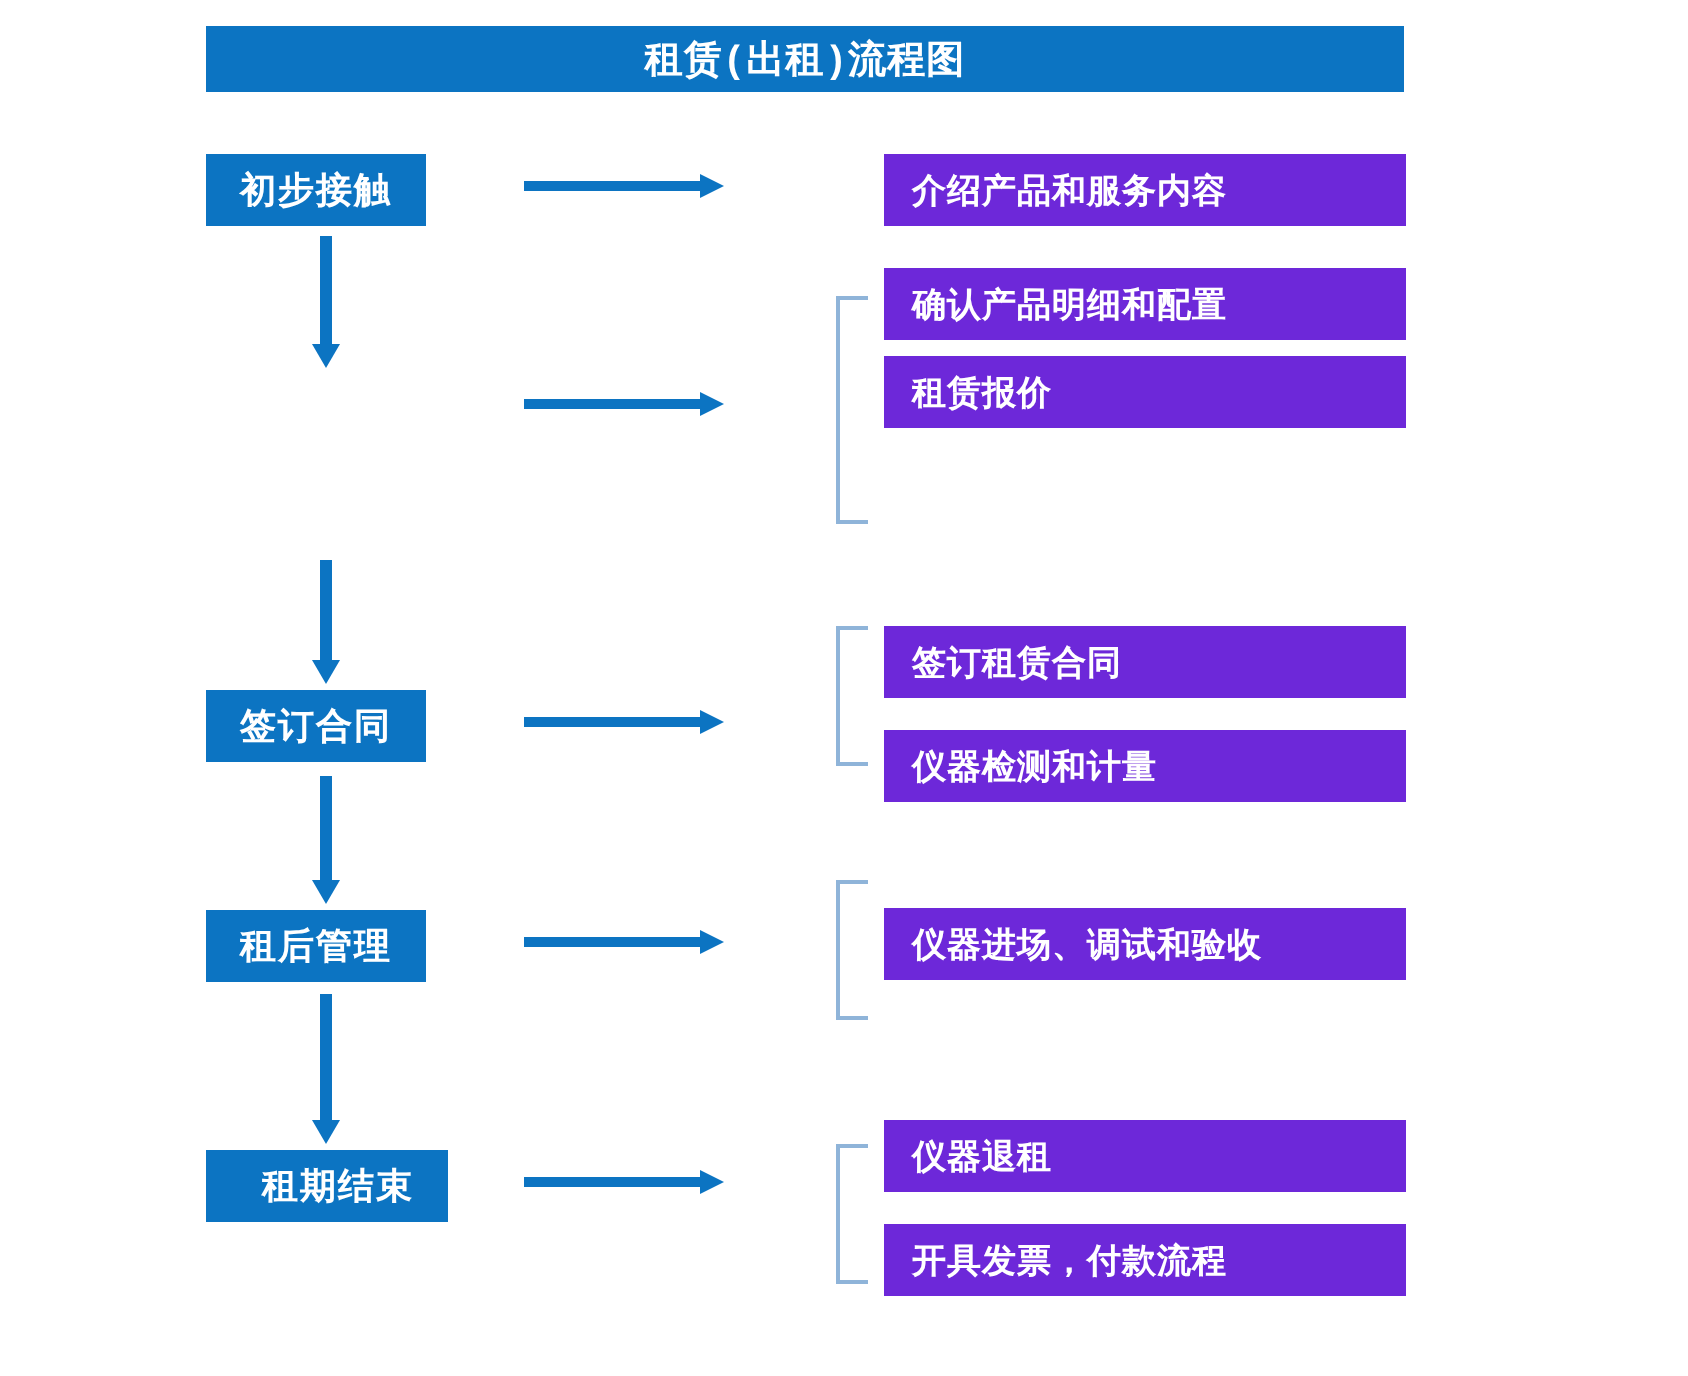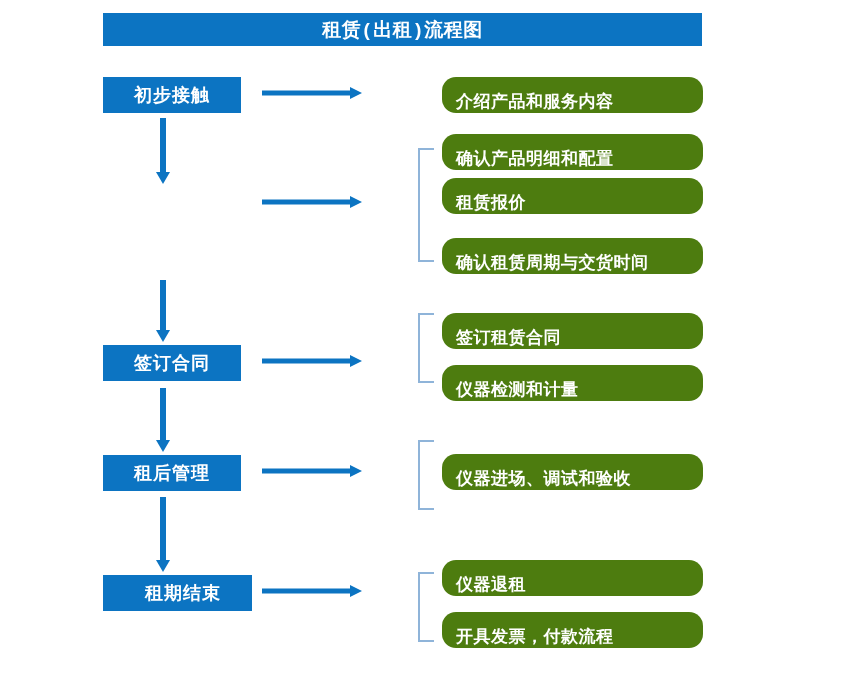--- a/index.html
+++ b/index.html
@@ -34,39 +34,38 @@
     position: absolute;
     background: #0c74c2;
     color: #ffffff;
     font-size: 18px;
     font-weight: bold;
     display: flex;
     align-items: center;
     justify-content: center;
     letter-spacing: 1px;
     left: 103px;
-    width: 138px;
+    width: 110px;
     height: 36px;
   }
   .task-box {
     position: absolute;
-    background: #4d7c0f;
+    background: #6d28d9;
     color: #ffffff;
     font-size: 17px;
     font-weight: bold;
     display: flex;
-    align-items: flex-end;
+    align-items: center;
     justify-content: flex-start;
     padding-left: 14px;
     box-sizing: border-box;
     left: 442px;
     width: 261px;
     height: 36px;
     letter-spacing: 0.5px;
-    border-radius: 14px;
   }
   .h-arrow {
     position: absolute;
     left: 262px;
     width: 100px;
     height: 14px;
   }
   .v-arrow {
     position: absolute;
     left: 155px;
@@ -113,23 +112,20 @@
     <polygon points="88,1 100,7 88,13" fill="#0c74c2"></polygon>
   </svg>
 
   <div class="bracket" style="top:148px; height:114px;"></div>
 
   <div class="task-box" style="top:134px;">
     <span>确认产品明细和配置</span>
   </div>
   <div class="task-box" style="top:178px;">
     <span>租赁报价</span>
-  </div>
-  <div class="task-box" style="top:238px;">
-    <span>确认租赁周期与交货时间</span>
   </div>
 
   <svg class="v-arrow" style="top:280px; height:62px;" viewBox="0 0 16 62">
     <line x1="8" y1="0" x2="8" y2="52" stroke="#0c74c2" stroke-width="6"></line>
     <polygon points="1,50 15,50 8,62" fill="#0c74c2"></polygon>
   </svg>
 
   <div class="stage-box" style="top:345px;">
     <span>签订合同</span>
   </div>

